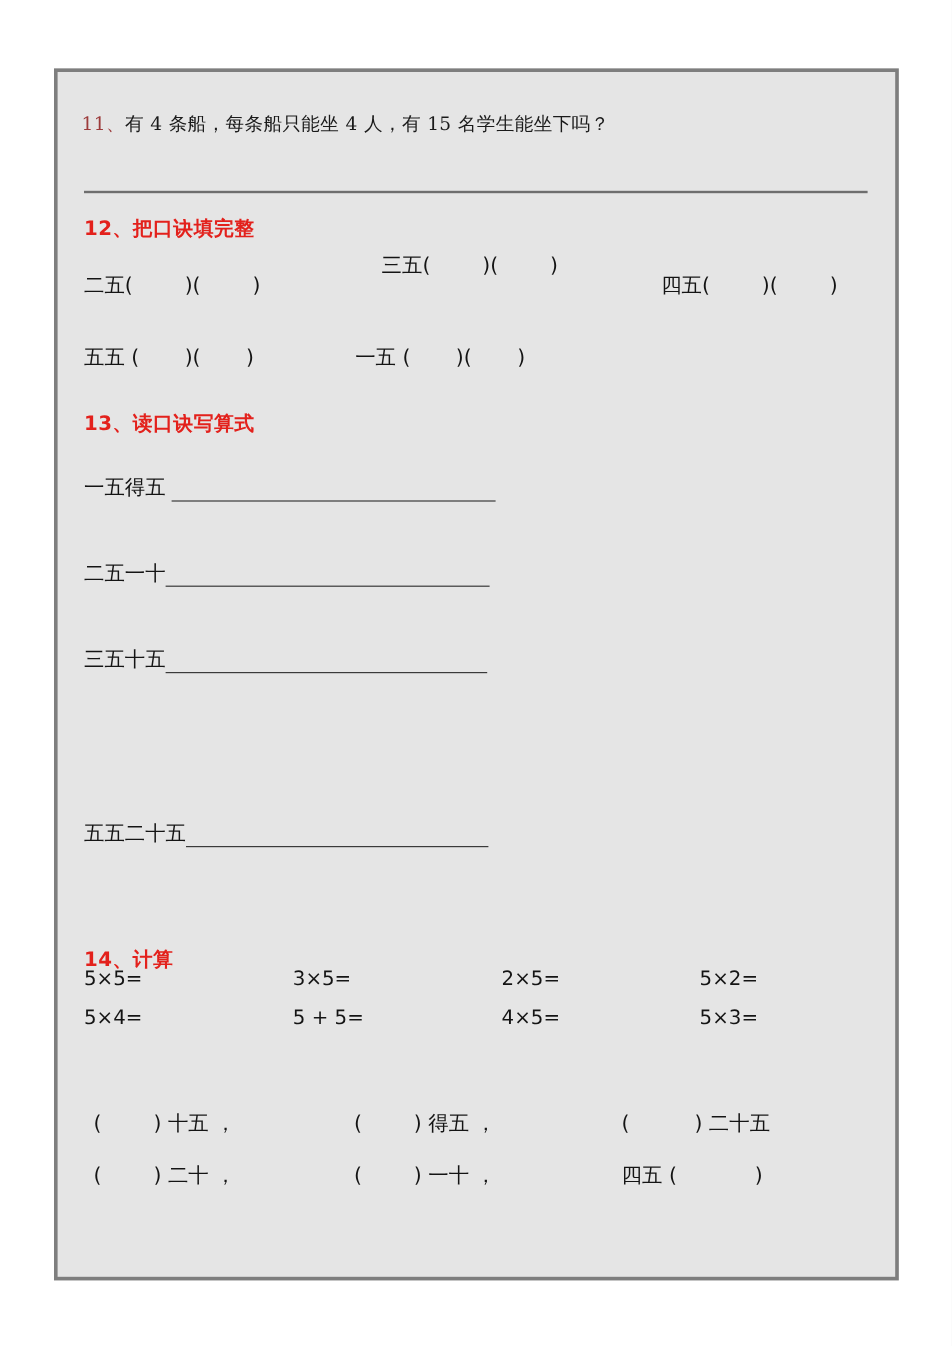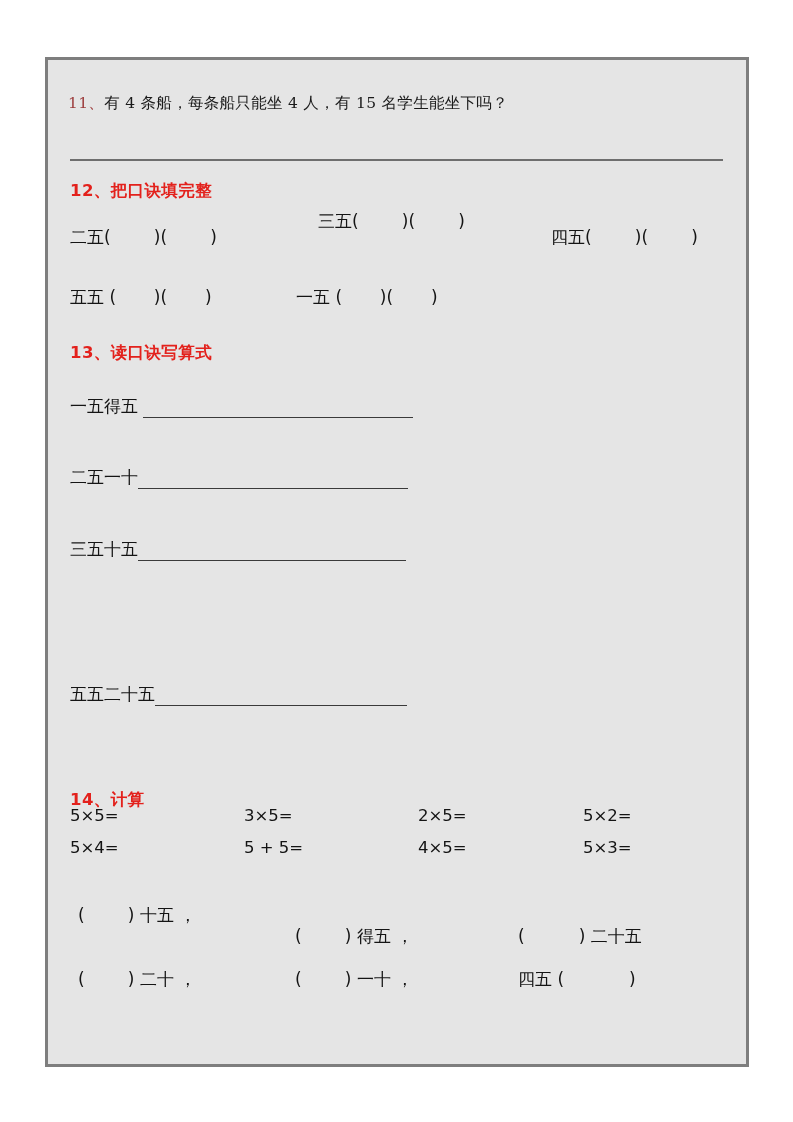--- a/index.html
+++ b/index.html
@@ -136,21 +136,21 @@
     <div class="calc" style="left:196px; top:746px;">3×5=</div>
     <div class="calc" style="left:370px; top:746px;">2×5=</div>
     <div class="calc" style="left:535px; top:746px;">5×2=</div>
 
     <div class="calc" style="left:22px; top:778px;">5×4=</div>
     <div class="calc" style="left:196px; top:778px;">5 + 5=</div>
     <div class="calc" style="left:370px; top:778px;">4×5=</div>
     <div class="calc" style="left:535px; top:778px;">5×3=</div>
 
 
-    <div class="cell" style="left:30px; top:844px;text-align:center;">(        ) 十五 ，</div>
+    <div class="cell" style="left:30px; top:865px;text-align:center;">(        ) 十五 ，</div>
     <div class="cell" style="left:247px; top:865px;">(        ) 得五 ，</div>
     <div class="cell" style="left:470px; top:865px;">(          ) 二十五</div>
 
     <div class="cell" style="left:30px; top:908px;">(        ) 二十 ，</div>
     <div class="cell" style="left:247px; top:908px;">(        ) 一十 ，</div>
     <div class="cell" style="left:470px; top:908px;">四五 (            )</div>
 
   </div>
 </div>
 

